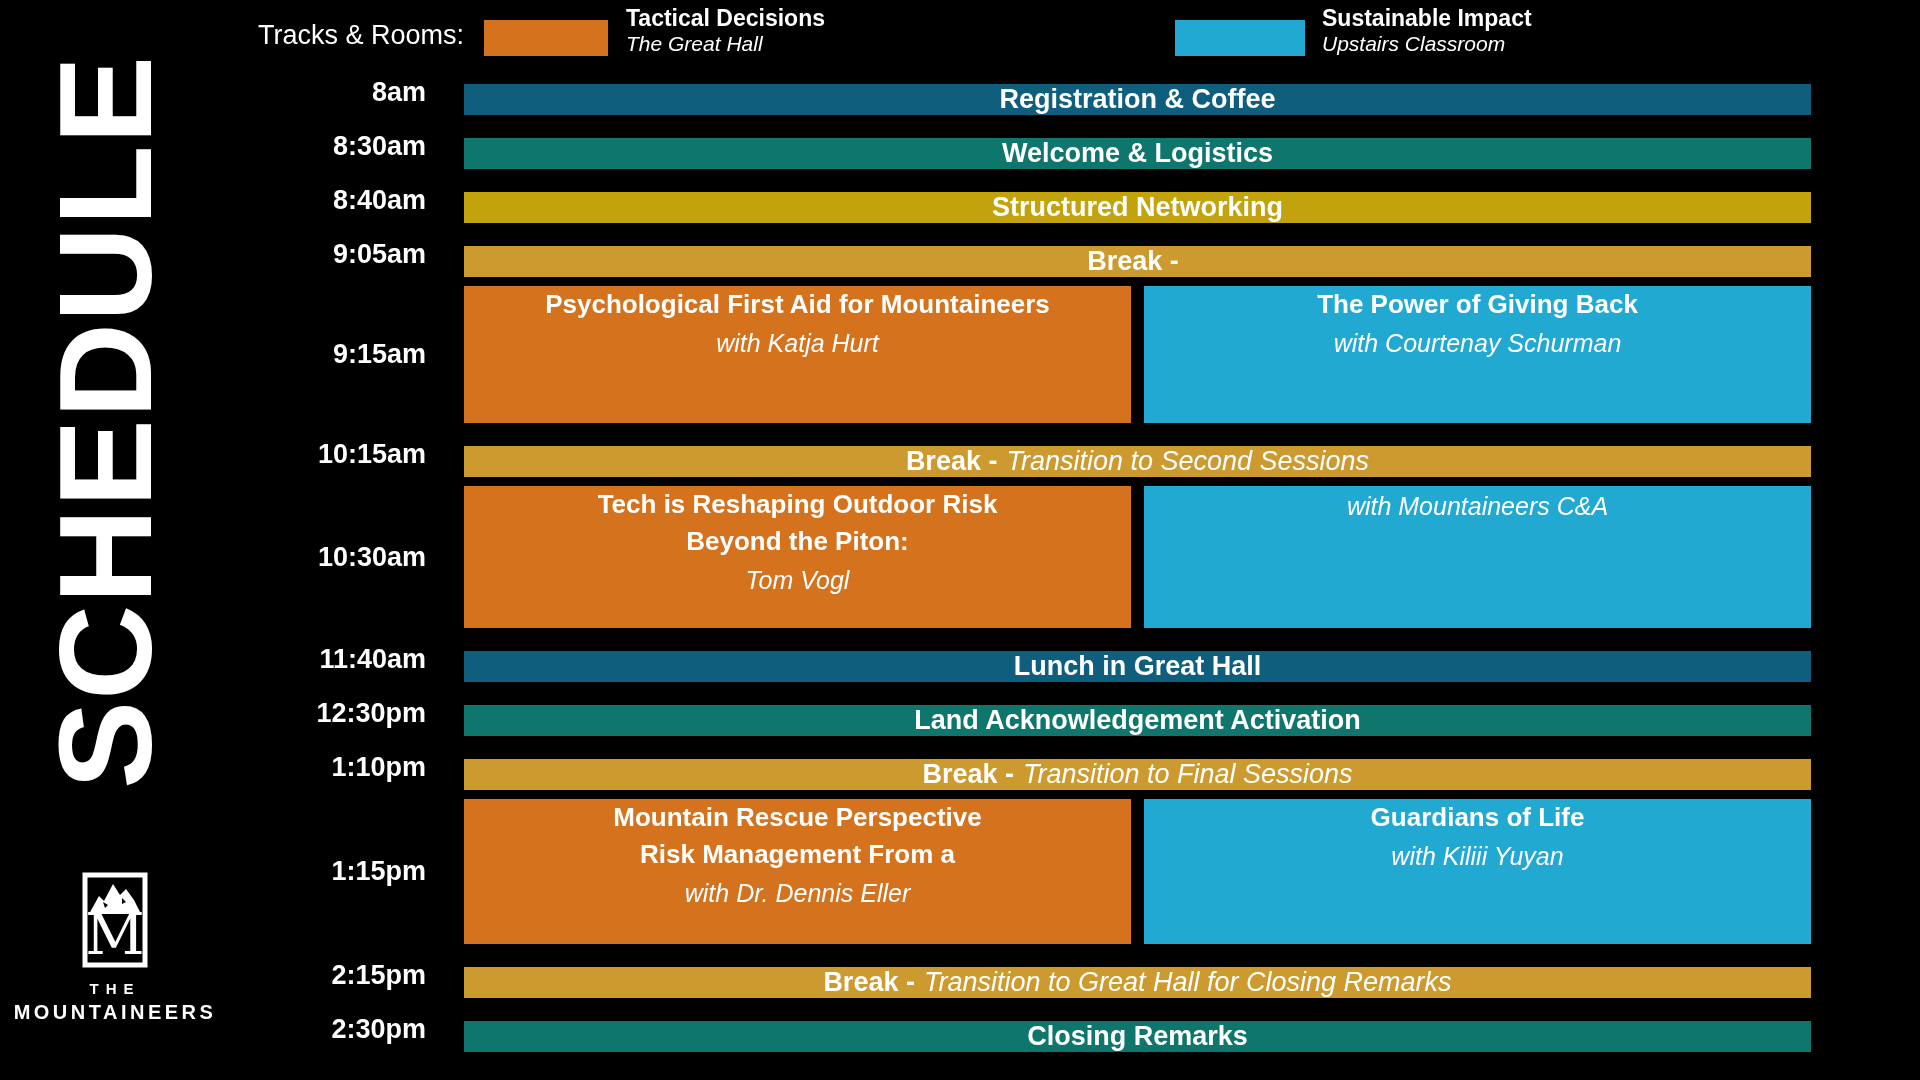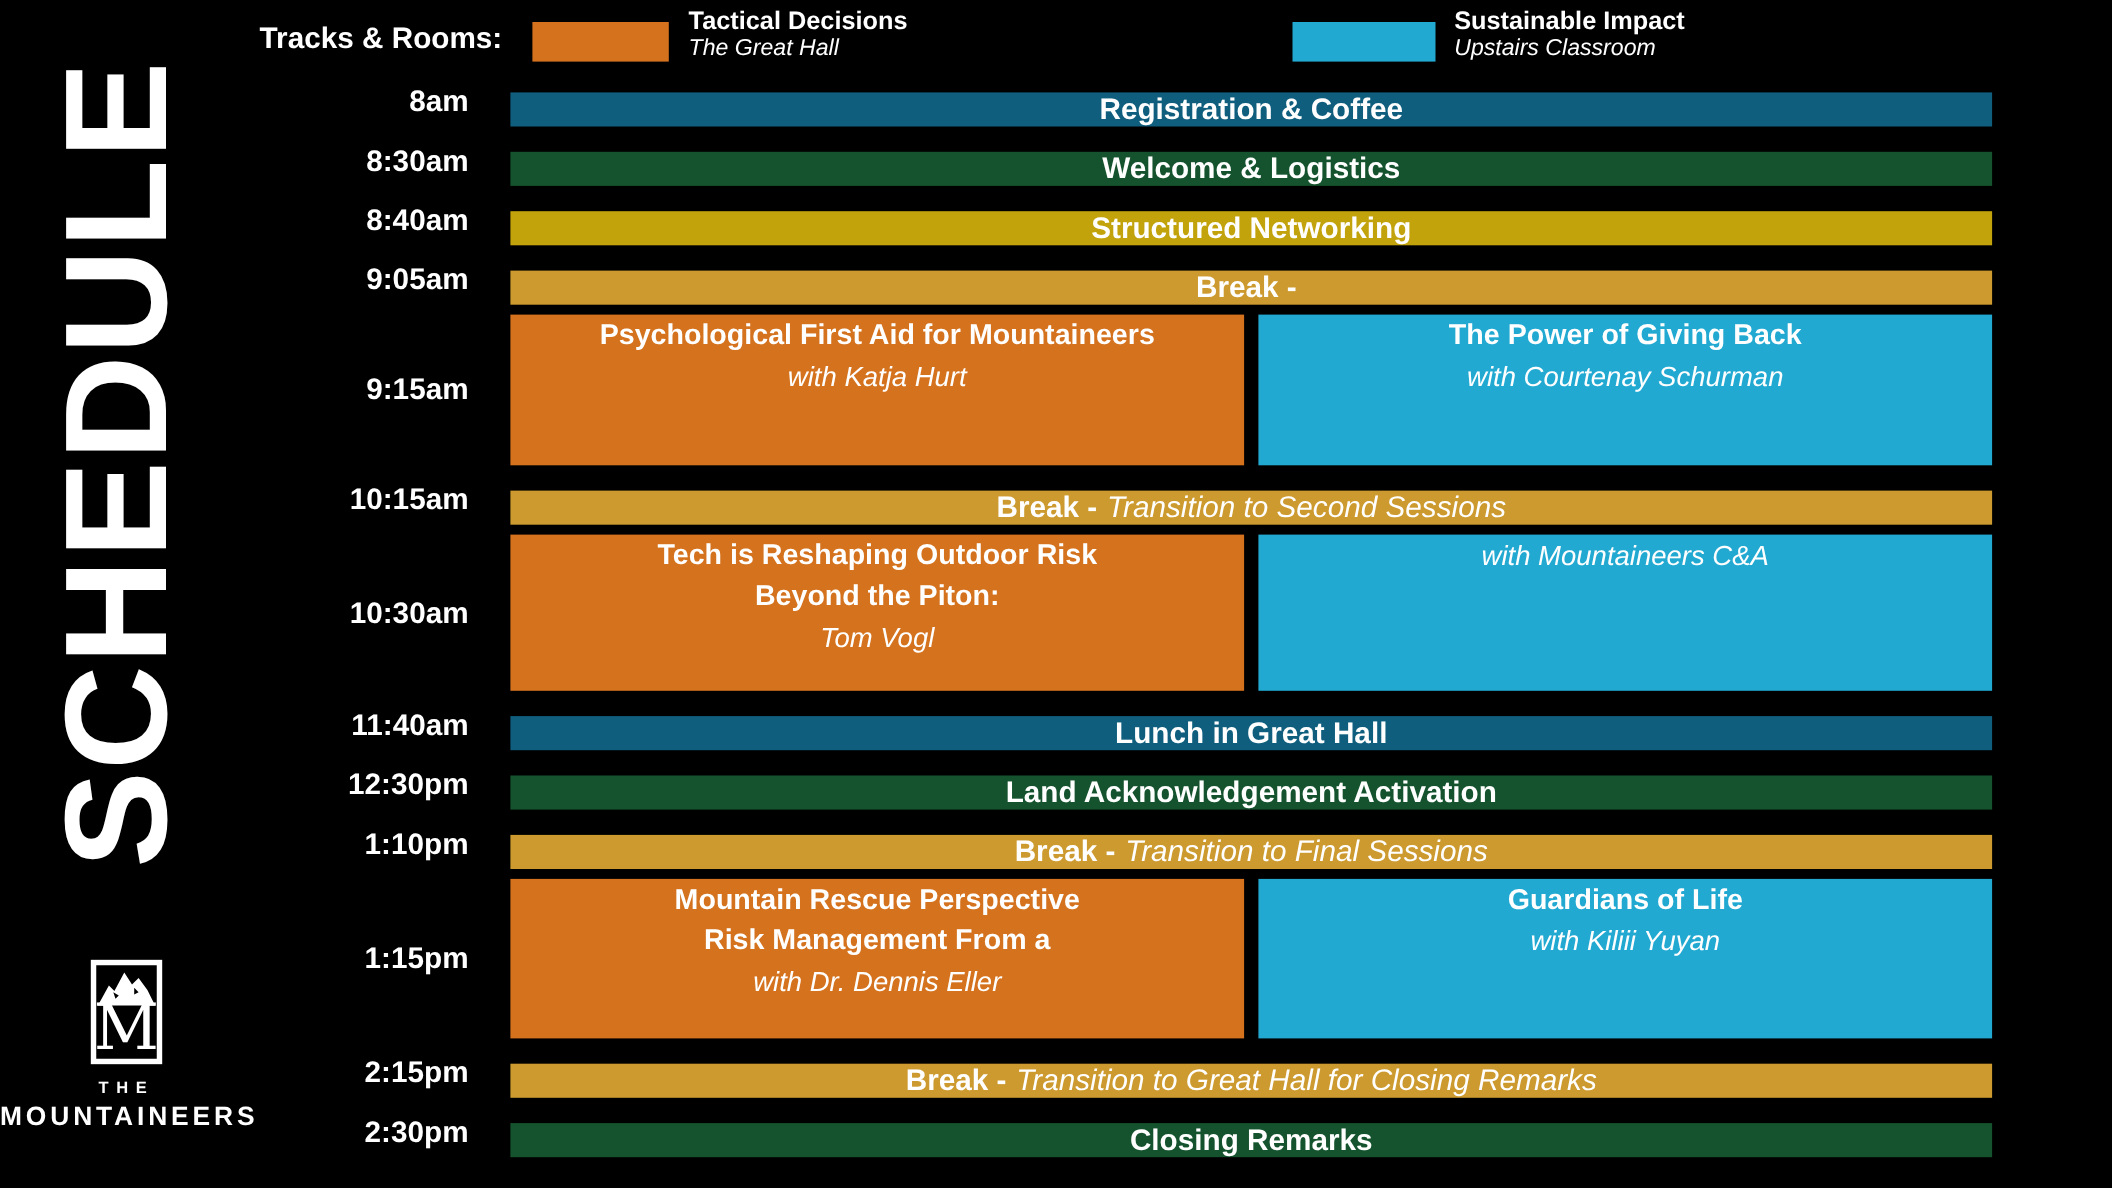--- a/index.html
+++ b/index.html
@@ -15,24 +15,24 @@
   .sidebar { position:absolute; left:0; top:0; width:230px; height:1080px; }
   .side-title {
     position:absolute; left:105px; top:422px;
     transform:translate(-50%,-50%) rotate(-90deg);
     font-size:132px; font-weight:bold; letter-spacing:1px;
     white-space:nowrap; color:#fff;
   }
   .logo-block { position:absolute; left:0; top:872px; width:230px; text-align:center; }
   .logo-mark { display:inline-block; }
   .logo-the { margin-top:8px; font-size:15px; font-weight:bold; letter-spacing:7px; }
-  .logo-name { margin-top:4px; font-size:24px; font-weight:bold; letter-spacing:3.5px; }
+  .logo-name { margin-top:4px; font-size:20px; font-weight:bold; letter-spacing:3.5px; }
 
   
-  .legend-label { position:absolute; left:236px; top:20px; font-size:27px; font-weight:bold; }
+  .legend-label { position:absolute; left:258px; top:20px; font-size:27px; font-weight:normal; }
   .swatch { position:absolute; top:20px; height:36px; }
   .swatch.tactical   { left:484px; width:124px; background:#d4721e; }
   .swatch.sustainable{ left:1175px; width:130px; background:#22a9d2; }
   .legend-text { position:absolute; top:6px; line-height:25px; }
   .legend-text.tactical   { left:626px; }
   .legend-text.sustainable{ left:1322px; }
   .track-name { font-size:23px; font-weight:bold; display:block; }
   .track-room { font-size:21px; font-style:italic; display:block; }
 
   
@@ -52,21 +52,21 @@
   }
   .bar {
     flex:1; display:flex; align-items:center; justify-content:center;
     font-size:27px;
     margin-top:14px;
   }
   .bar .btitle { font-weight:bold; }
   .bar .bbold { font-weight:bold; margin-right:9px; }
   .bar .bital { font-style:italic; }
   .teal   { background:#0f5e7e; }
-  .green  { background:#14532d; }
+  .green  { background:#0f766e; }
   .yellow { background:#c2a30c; }
   .amber  { background:#cc9a2e; }
   .orange { background:#d4721e; }
   .blue   { background:#22a9d2; }
 
   .split { flex:1; display:flex; gap:13px; }
   .cell { flex:1; text-align:center; padding-top:0; }
   .ctitle { font-size:26px; font-weight:bold; line-height:37px; }
   .csub   { font-size:25px; font-style:italic; line-height:36px; margin-top:2px; }
 </style>

